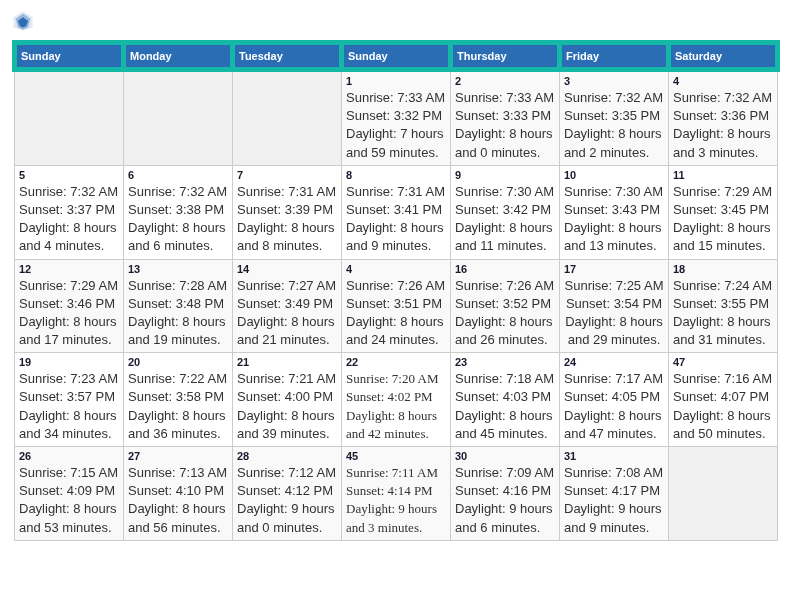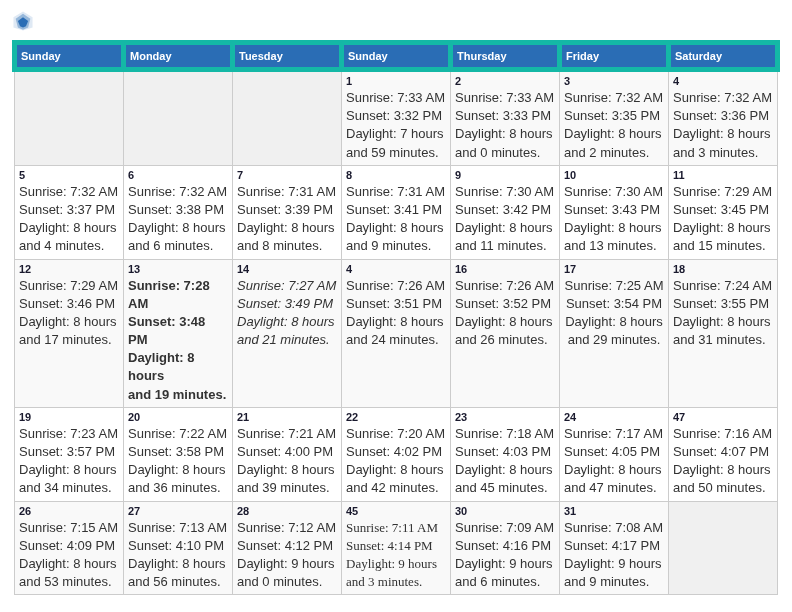--- a/index.html
+++ b/index.html
@@ -223,28 +223,28 @@
         <tr>
           <td>
             <div class="day-num">12</div>
             <div class="day-info" style="white-space: pre-line;">Sunrise: 7:29 AM
 Sunset: 3:46 PM
 Daylight: 8 hours
 and 17 minutes.</div>
           </td>
           <td>
             <div class="day-num">13</div>
-            <div class="day-info" style="white-space: pre-line; font-weight: bold;">Sunrise: 7:28 AM
+            <div class="day-info" style="white-space: pre-line;">Sunrise: 7:28 AM
 Sunset: 3:48 PM
 Daylight: 8 hours
 and 19 minutes.</div>
           </td>
           <td>
             <div class="day-num">14</div>
-            <div class="day-info" style="white-space: pre-line; font-style: italic;">Sunrise: 7:27 AM
+            <div class="day-info" style="white-space: pre-line;">Sunrise: 7:27 AM
 Sunset: 3:49 PM
 Daylight: 8 hours
 and 21 minutes.</div>
           </td>
           <td>
             <div class="day-num">4</div>
             <div class="day-info" style="white-space: pre-line;">Sunrise: 7:26 AM
 Sunset: 3:51 PM
 Daylight: 8 hours
 and 24 minutes.</div>
@@ -288,21 +288,21 @@
           </td>
           <td>
             <div class="day-num">21</div>
             <div class="day-info" style="white-space: pre-line;">Sunrise: 7:21 AM
 Sunset: 4:00 PM
 Daylight: 8 hours
 and 39 minutes.</div>
           </td>
           <td>
             <div class="day-num">22</div>
-            <div class="day-info" style="white-space: pre-line;">Sunrise: 7:20 AM
+            <div class="day-info" style="white-space: pre-line; font-family: Liberation Serif, serif;">Sunrise: 7:20 AM
 Sunset: 4:02 PM
 Daylight: 8 hours
 and 42 minutes.</div>
           </td>
           <td>
             <div class="day-num">23</div>
             <div class="day-info" style="white-space: pre-line;">Sunrise: 7:18 AM
 Sunset: 4:03 PM
 Daylight: 8 hours
 and 45 minutes.</div>

